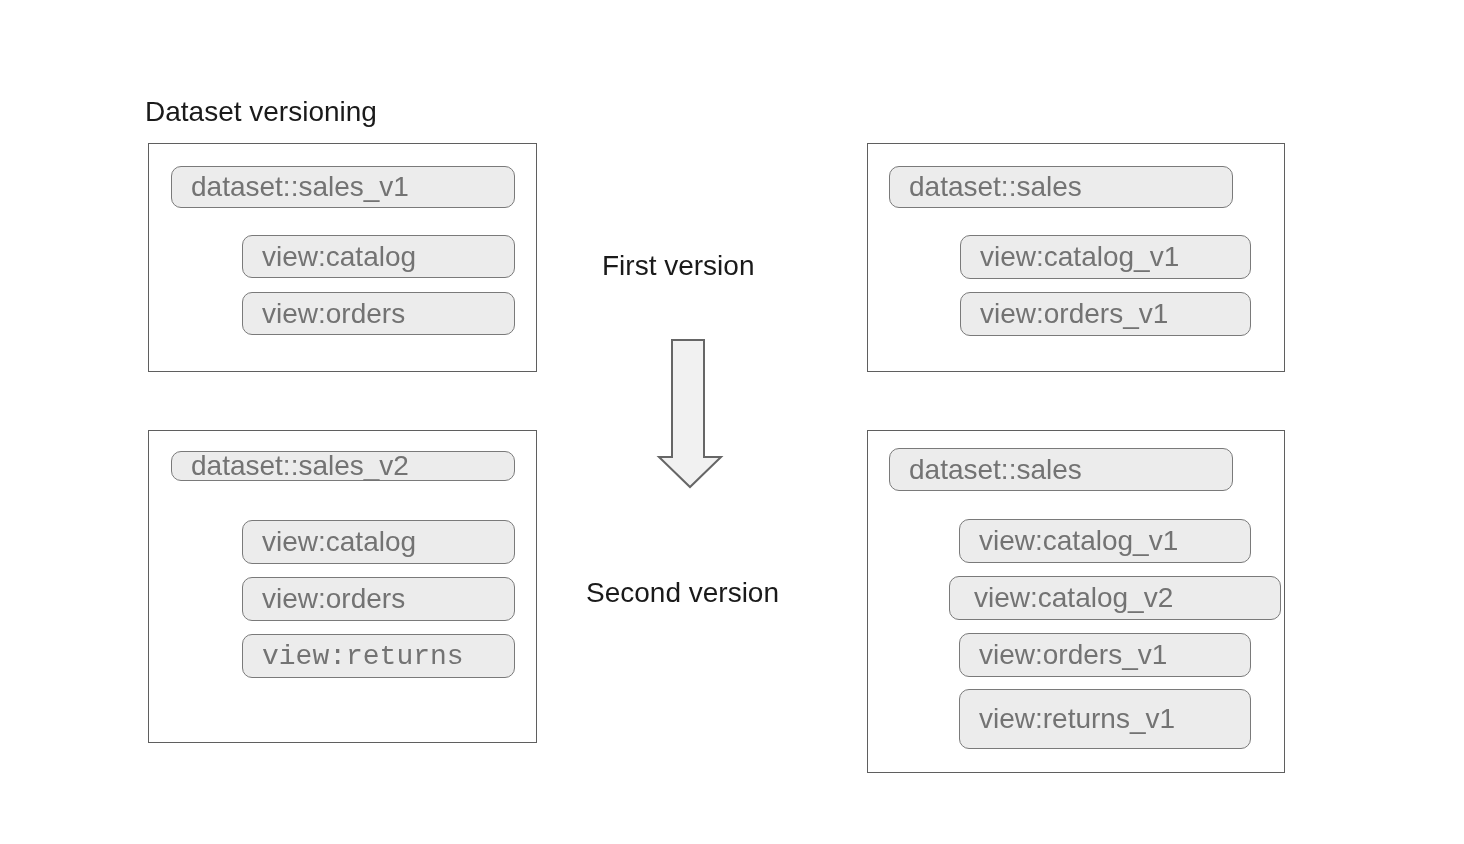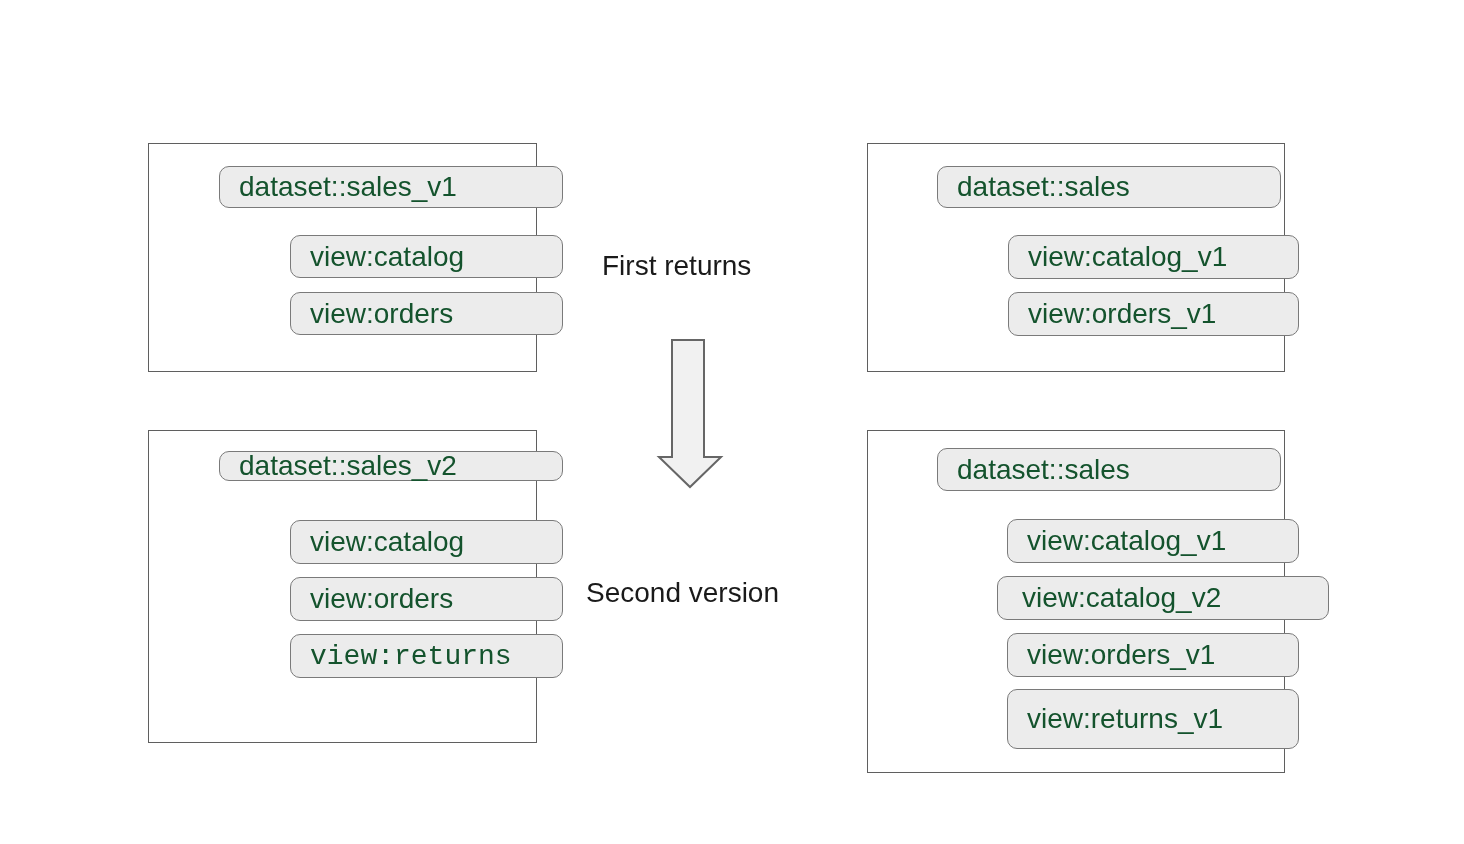--- a/index.html
+++ b/index.html
@@ -32,23 +32,22 @@
   .pill {
     position: absolute;
     background: #ececec;
     border: 1.5px solid #7a7a7a;
     border-radius: 10px;
     box-sizing: border-box;
     display: flex;
     align-items: center;
     padding-left: 19px;
     font-size: 28px;
-    color: #14532d;
+    color: #737373;
     white-space: nowrap;
-    margin-left: 48px;
   }
   .center-label {
     position: absolute;
     font-size: 28px;
     line-height: 32px;
     color: #1a1a1a;
     white-space: nowrap;
   }
   .arrow-wrap {
     position: absolute;
@@ -91,20 +90,21 @@
   #box-vw-v2 .p-view4   { left: 91px; top: 258px; width: 292px; height: 60px; }
 
   #label-first  { left: 602px; top: 250px; }
   #label-second { left: 586px; top: 577px; }
 </style>
 </head>
 <body>
 
 <div id="canvas">
 
+  <div id="heading-left" class="col-heading">Dataset versioning</div>
 
 
   <div id="box-ds-v1" class="group-box">
     <div class="pill p-dataset">dataset::sales_v1</div>
     <div class="pill p-view1">view:catalog</div>
     <div class="pill p-view2">view:orders</div>
   </div>
 
   <div id="box-ds-v2" class="group-box">
     <div class="pill p-dataset">dataset::sales_v2</div>
@@ -120,21 +120,21 @@
   </div>
 
   <div id="box-vw-v2" class="group-box">
     <div class="pill p-dataset">dataset::sales</div>
     <div class="pill p-view1">view:catalog_v1</div>
     <div class="pill p-view2">view:catalog_v2</div>
     <div class="pill p-view3">view:orders_v1</div>
     <div class="pill p-view4">view:returns_v1</div>
   </div>
 
-  <div id="label-first" class="center-label">First returns</div>
+  <div id="label-first" class="center-label">First version</div>
 
   <div class="arrow-wrap">
     <svg width="90" height="162" viewBox="0 0 90 162" xmlns="http://www.w3.org/2000/svg">
       <polygon points="22,7 54,7 54,124 71,124 40,154 9,124 22,124" fill="#f1f1f1" stroke="#666666" stroke-width="2" stroke-linejoin="miter"></polygon>
     </svg>
   </div>
 
   <div id="label-second" class="center-label">Second version</div>
 
 </div>

